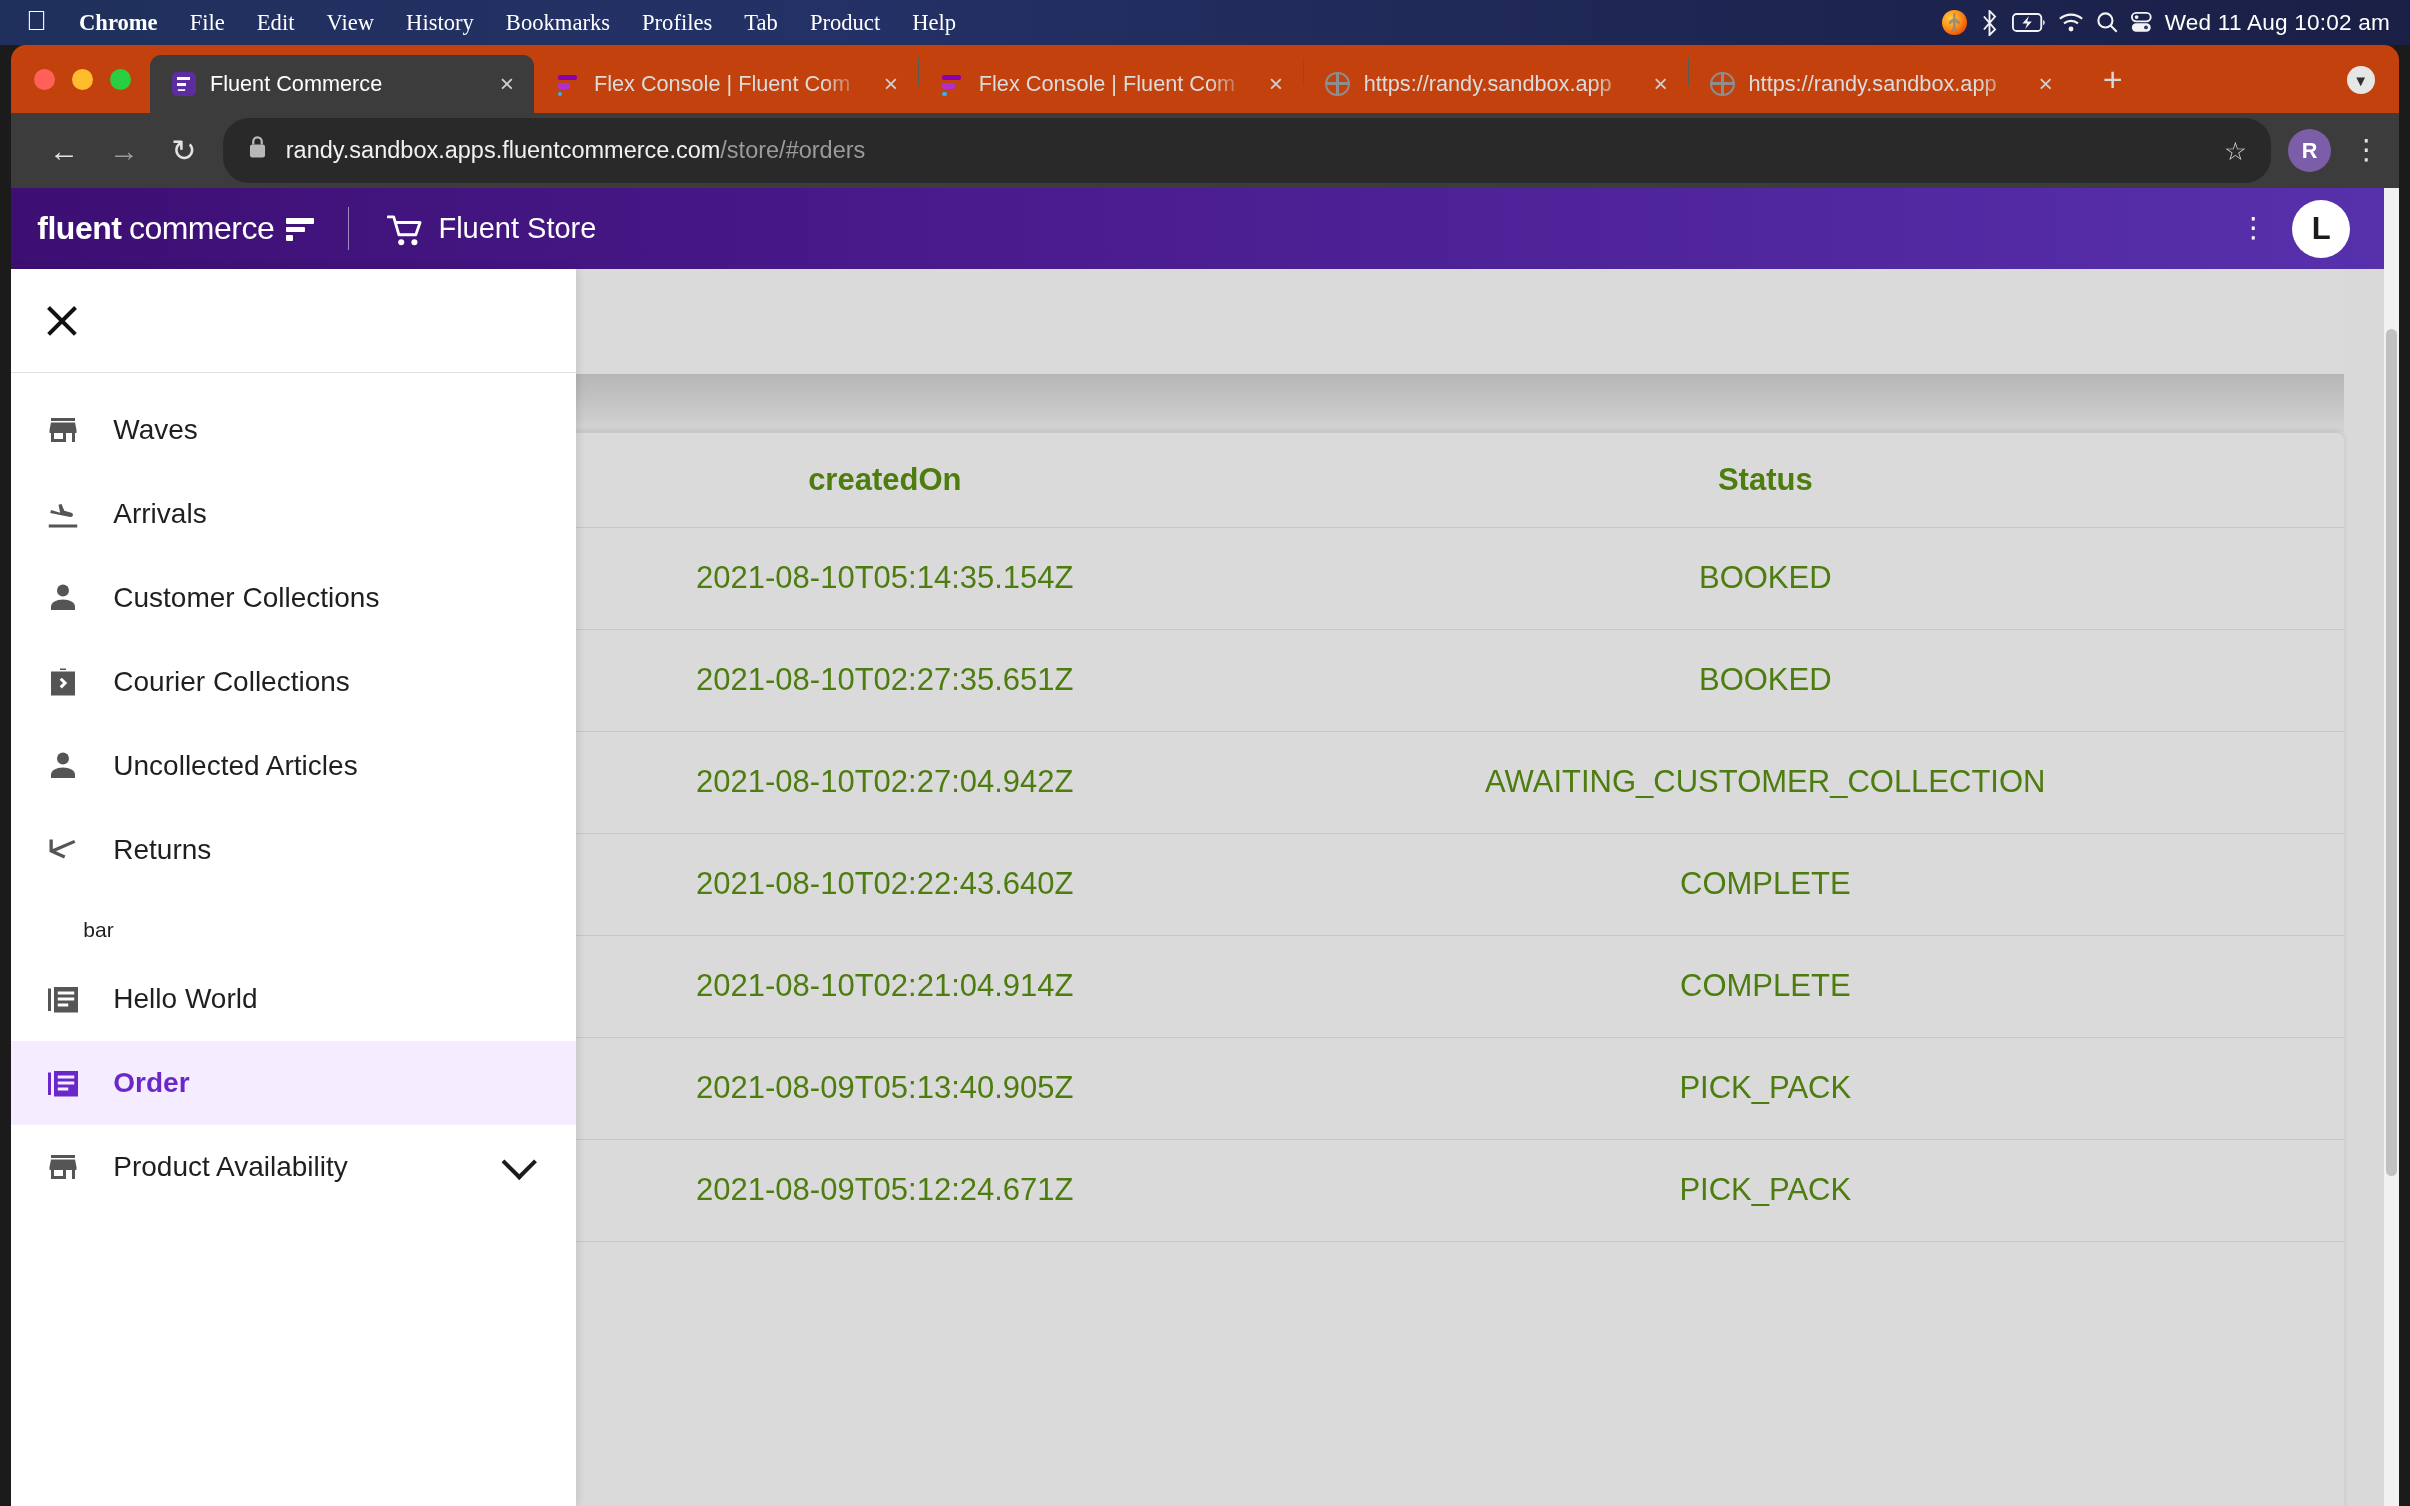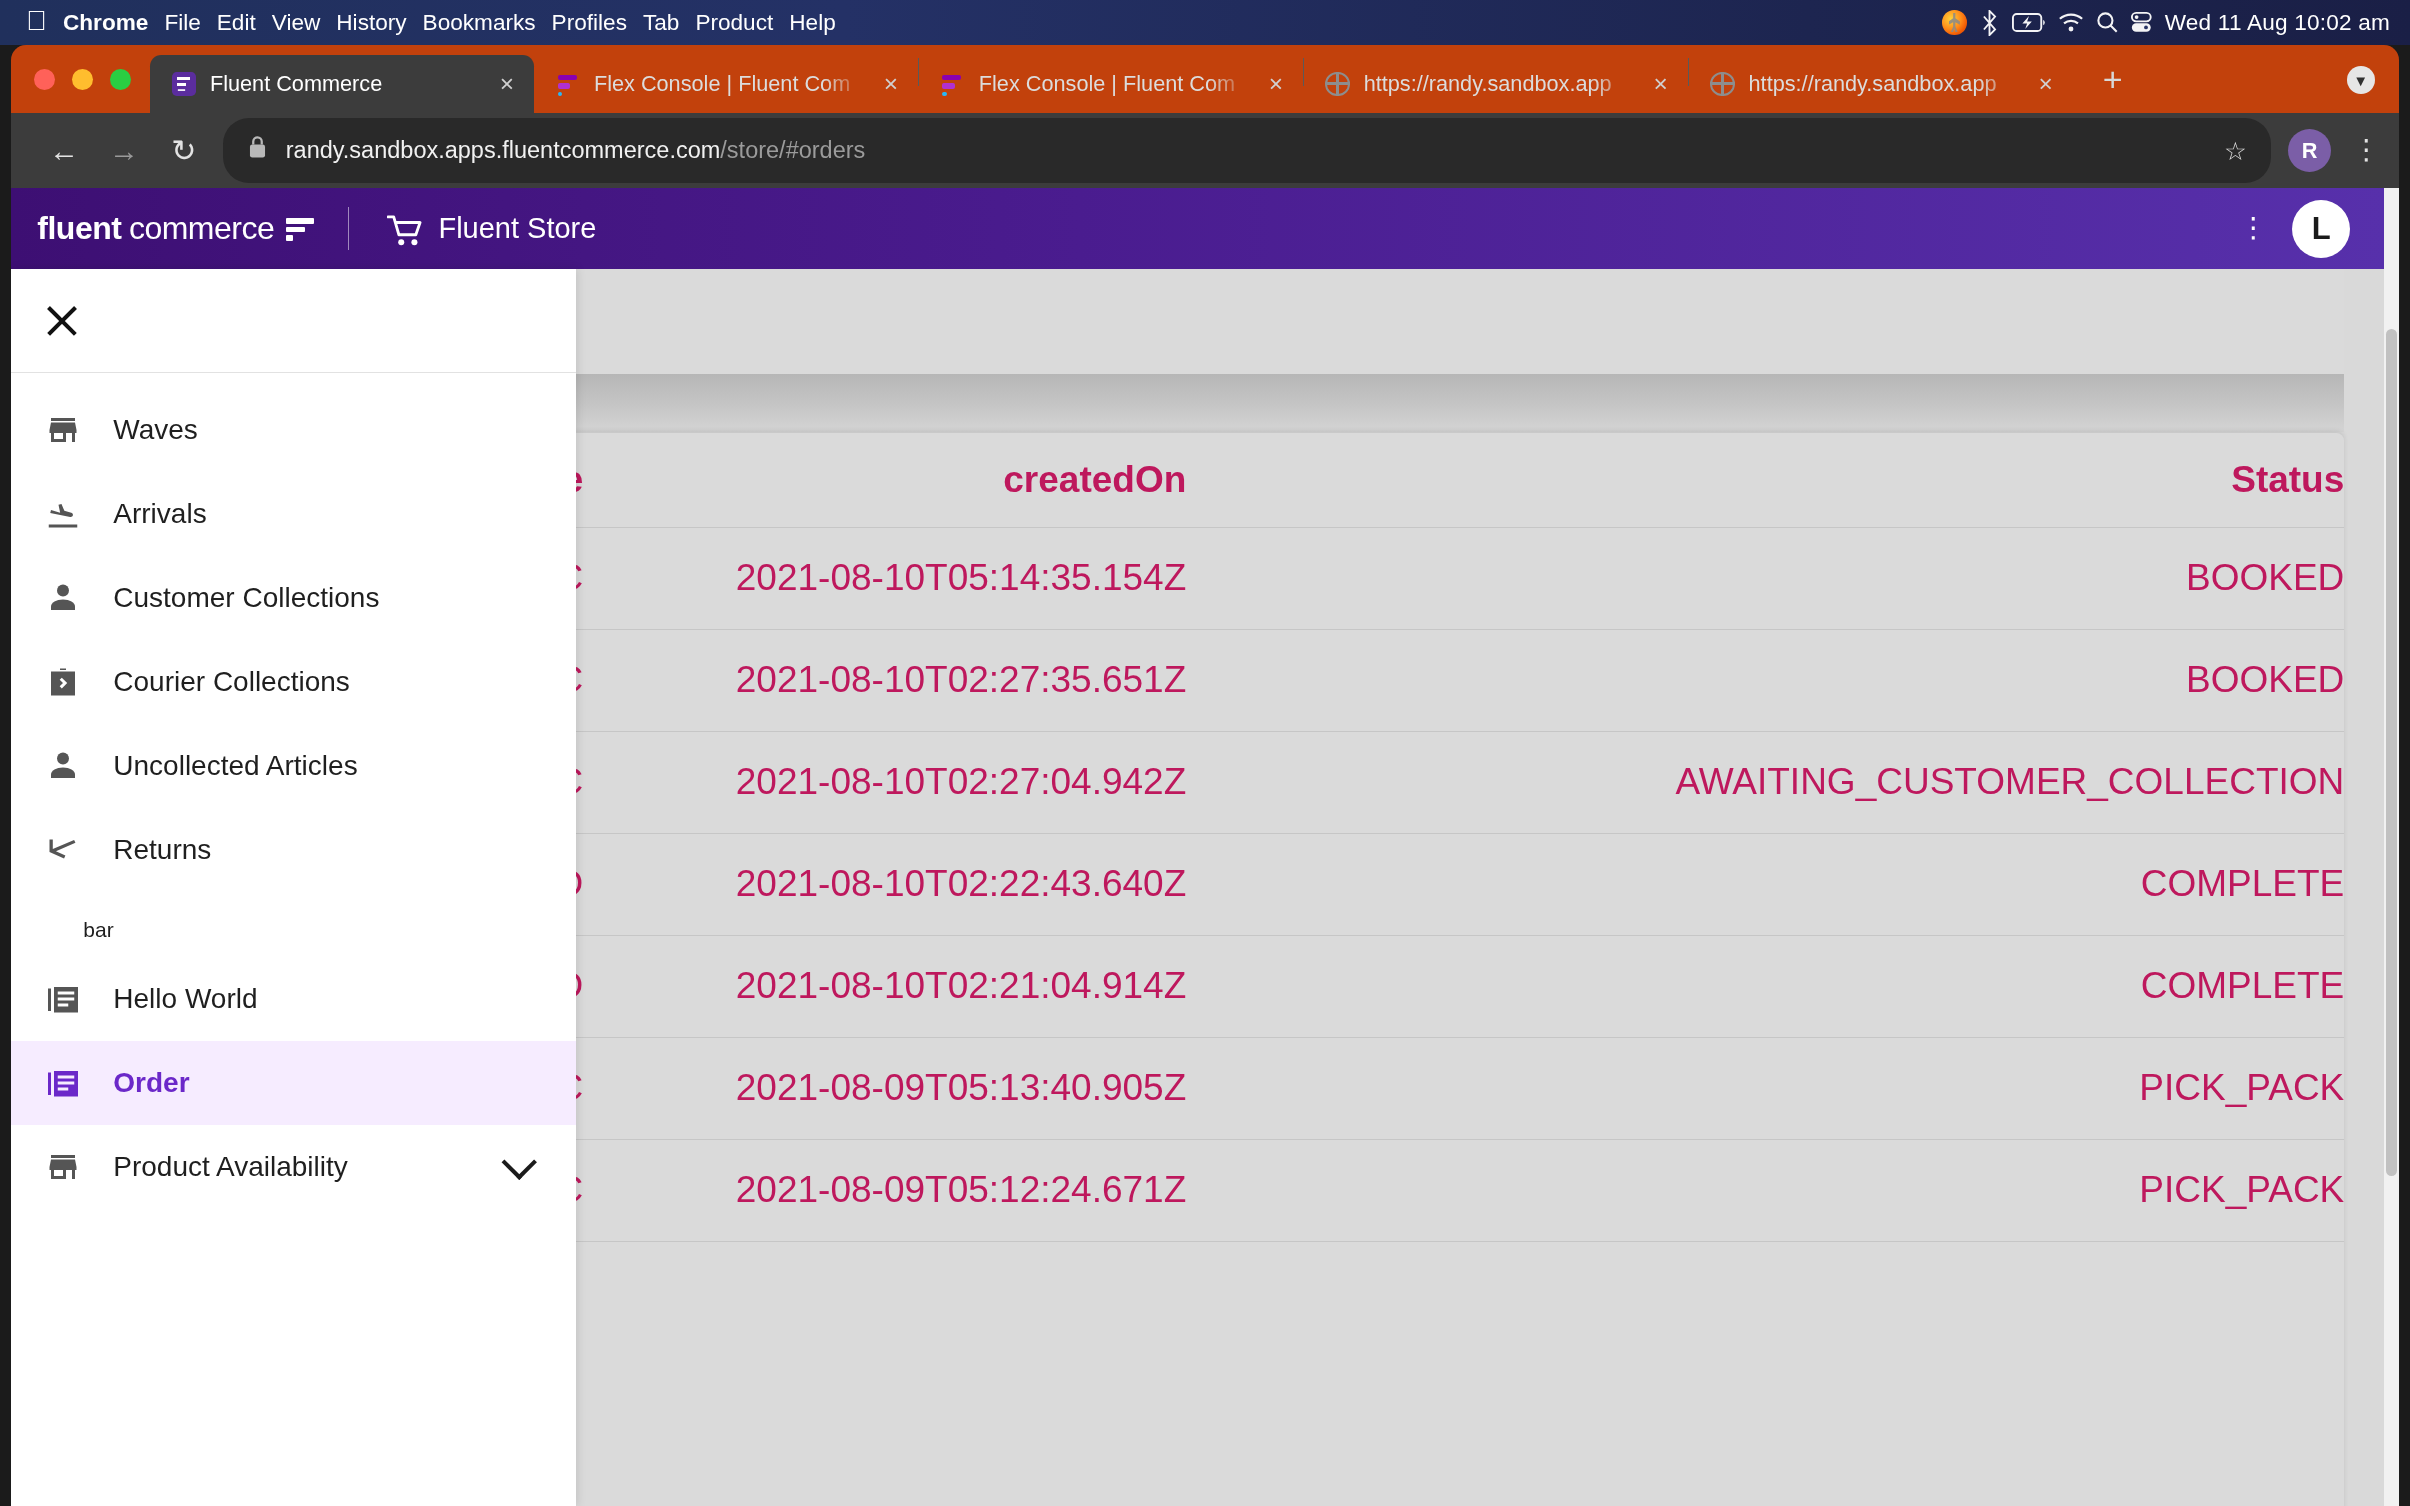--- a/index.html
+++ b/index.html
@@ -11,21 +11,21 @@
   }
 
   
   .macbar {
     position: absolute; top: 0; left: 0; width: 2411px; height: 45px;
     background: linear-gradient(90deg,#20305c 0%, #243166 35%, #1d2550 75%, #1a1f46 100%);
     display: flex; align-items: center; color: #fff;
     font-size: 22.6px;
   }
   .macbar .apple { margin-left: 26px; font-size: 28px; line-height: 1; position: relative; top: -1.9px; }
-  .macbar .mi { margin-left: 16px; white-space: nowrap; }
+  .macbar .mi { margin-left: 32px; white-space: nowrap; font-family: Liberation Serif, serif; }
   .macbar .mi.bold { font-weight: bold; }
   .macbar .right { margin-left: auto; display: flex; align-items: center; gap: 12px; margin-right: 21px; }
   .macbar .right .glyph { font-size: 23.5px; opacity: .95; display:flex; align-items:center; }
   .macbar .clock { font-size: 22.6px; letter-spacing: 0.2px; white-space: nowrap; }
   .siri-icon {
     width: 24.5px; height: 24.5px; border-radius: 50%;
     background: radial-gradient(circle at 35% 35%, #ffd23b 0%, #ff8c1a 45%, #f25c05 70%, #c73b00 100%);
     position: relative;
   }
   .siri-icon::after{
@@ -149,21 +149,21 @@
     background: linear-gradient(180deg, rgba(140,140,140,.45) 0%, rgba(160,160,160,.34) 55%, rgba(190,190,190,.16) 100%);
   }
   .card {
     position: absolute; top: 164px; left: 17px; right: 40px; bottom: -38px;
     background: #dadada; border-radius: 7.5px;
     box-shadow: 0 -1.9px 5.6px rgba(0,0,0,.10);
     overflow: hidden;
   }
   table.orders { width: 100%; border-collapse: collapse; table-layout: fixed; }
   table.orders th, table.orders td {
-    text-align: right; font-size: 37px; color: #be185d; font-weight: normal;
+    text-align: center; font-size: 31px; color: #4d7c0f; font-weight: normal;
     padding: 0 0 0 0; height: 102px; vertical-align: middle;
   }
   table.orders th { font-weight: bold; height: 94px; }
   table.orders tr { border-bottom: 0.9px solid #c6c6c6; }
   .col-a { width: 395px; }
   .col-b { width: 160px; }
   .col-c { width: 603px; }
   .col-d { width: auto; }
   .cell-pad-a { padding-left: 56px !important; }
 

